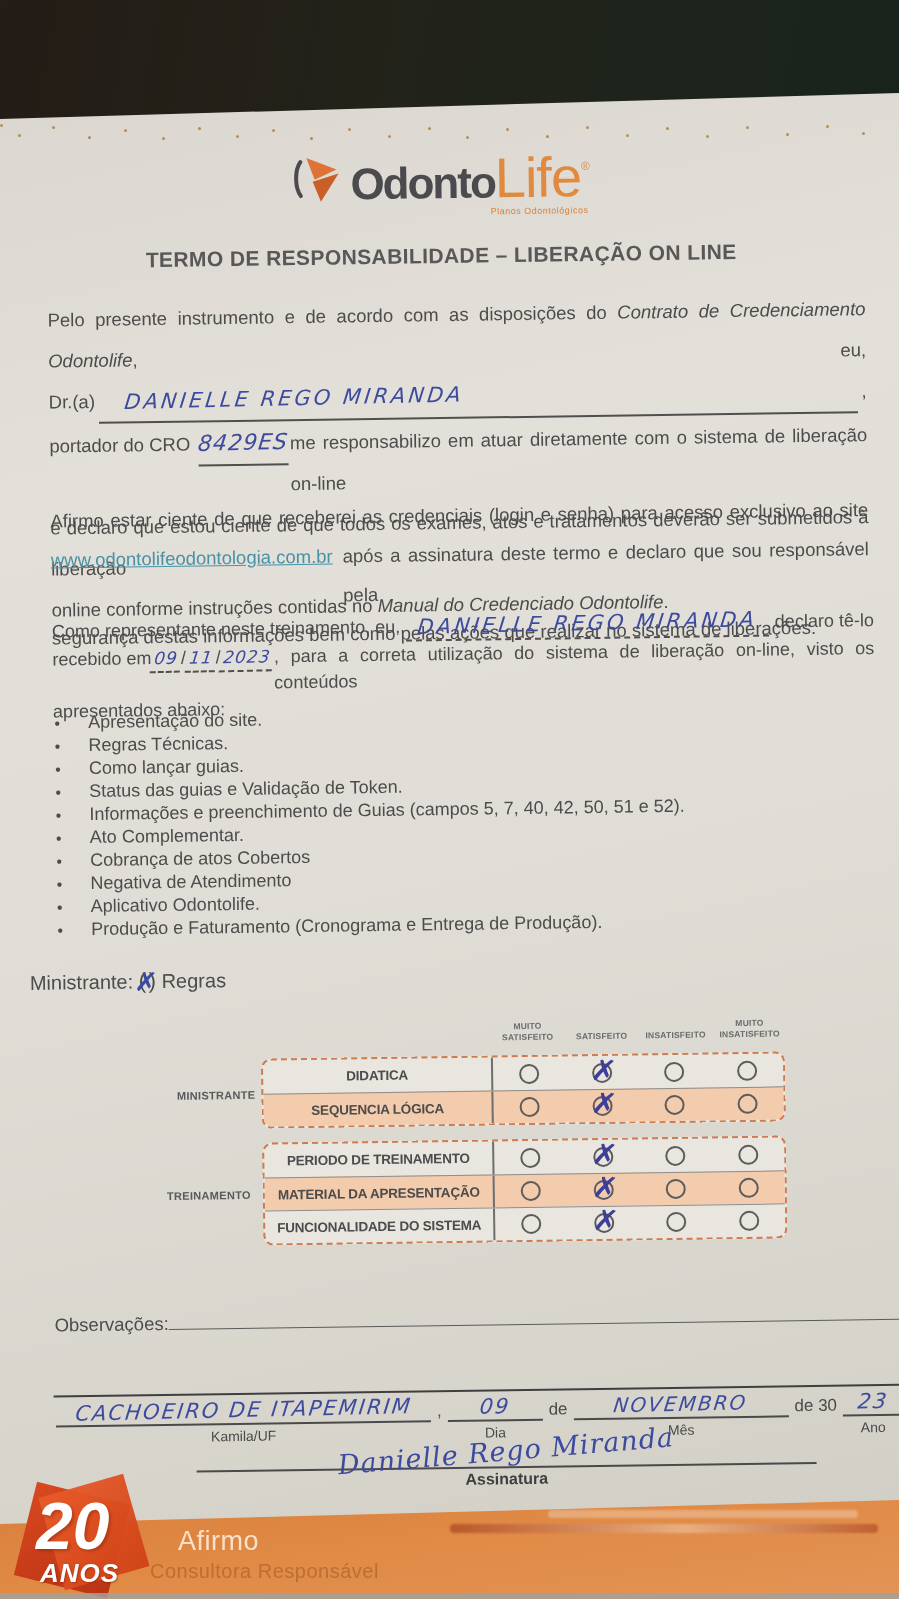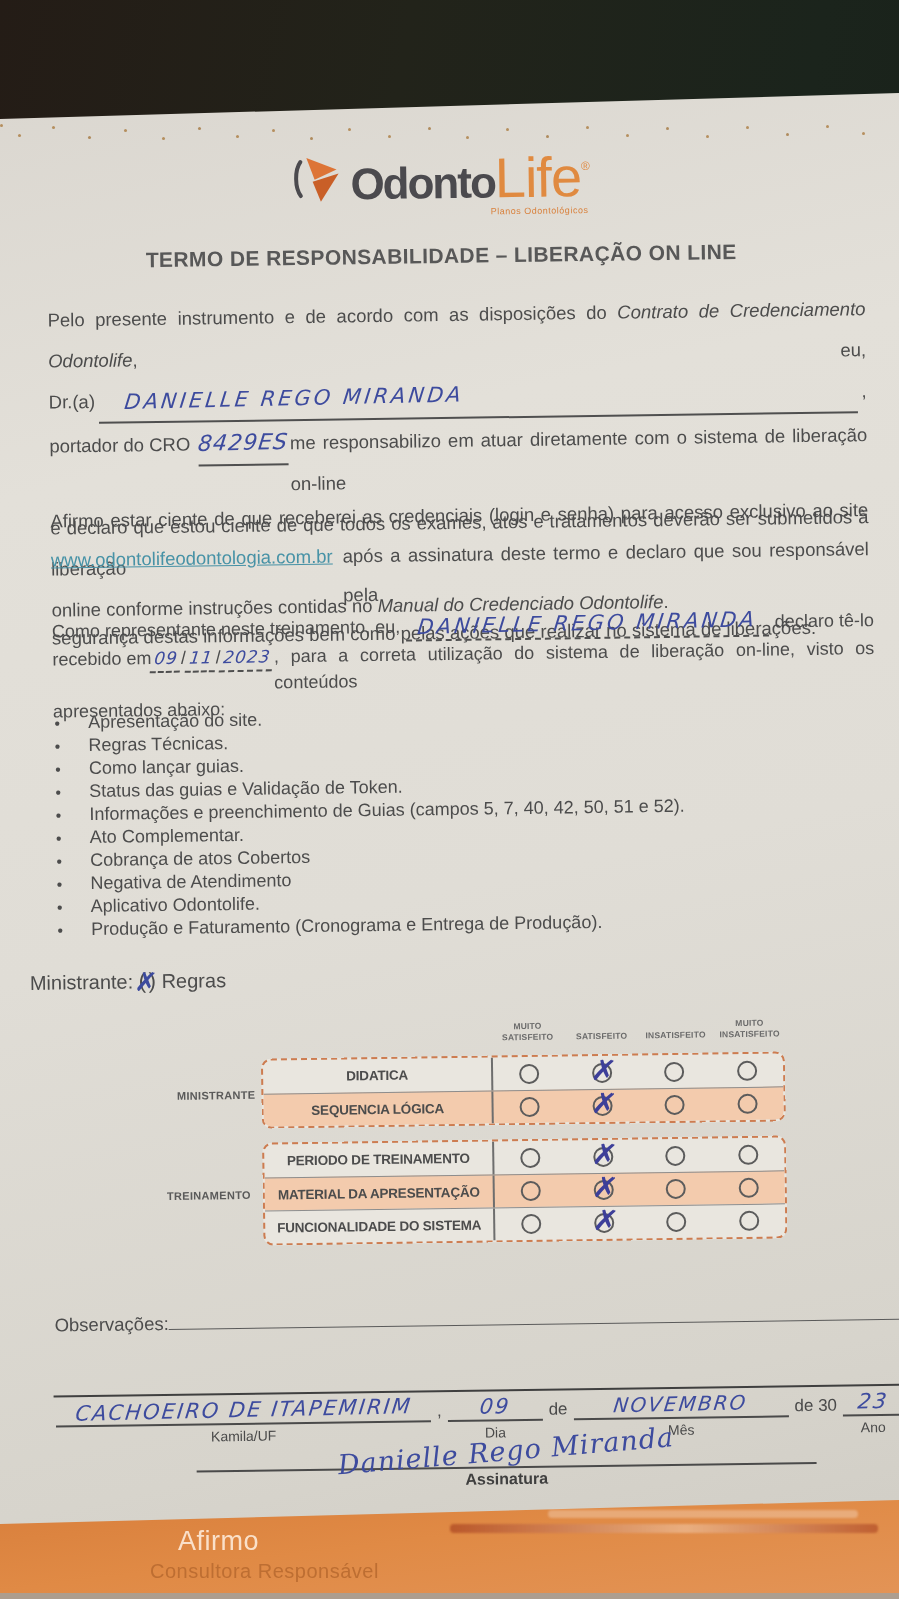--- a/index.html
+++ b/index.html
@@ -364,18 +364,24 @@
       </span>
     </div>
 
     <div id="sig">
       <div class="sigline"><span class="script">Danielle Rego Miranda</span></div>
       <div class="siglab">Assinatura</div>
     </div>
   </div>
 
   <div class="band"></div>
+  <div class="badge">
+    <div class="b1"></div>
+    <div class="b2"></div>
+    <div class="badge-num">20</div>
+    <div class="badge-word">ANOS</div>
+  </div>
   <div class="kamila">Afirmo</div>
   <div class="role">Consultora Responsável</div>
   <div class="fbar1"></div>
   <div class="fbar2"></div>
   <div class="bstrip"></div>
 </div>
 
 </body></html>

